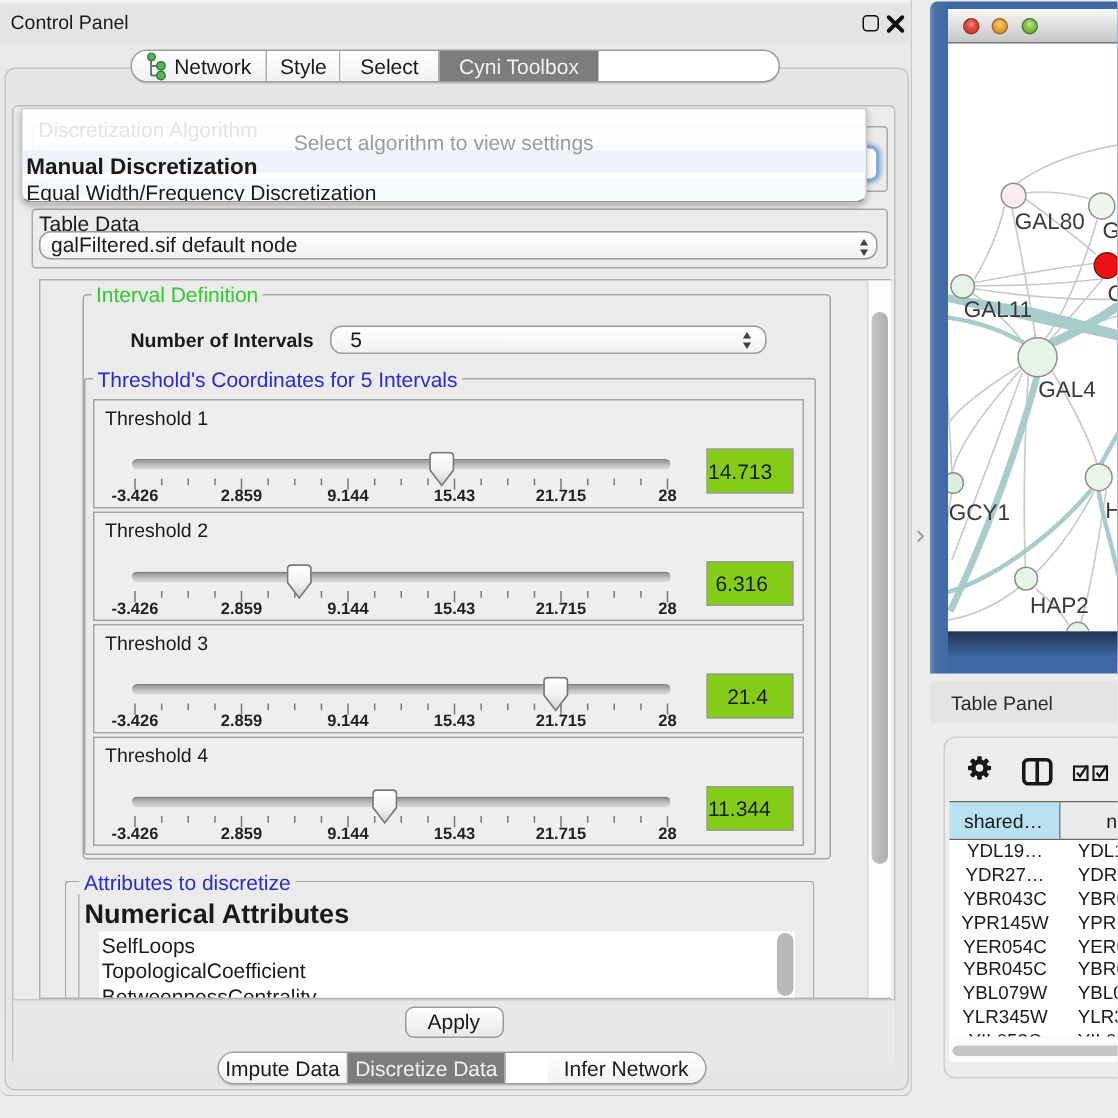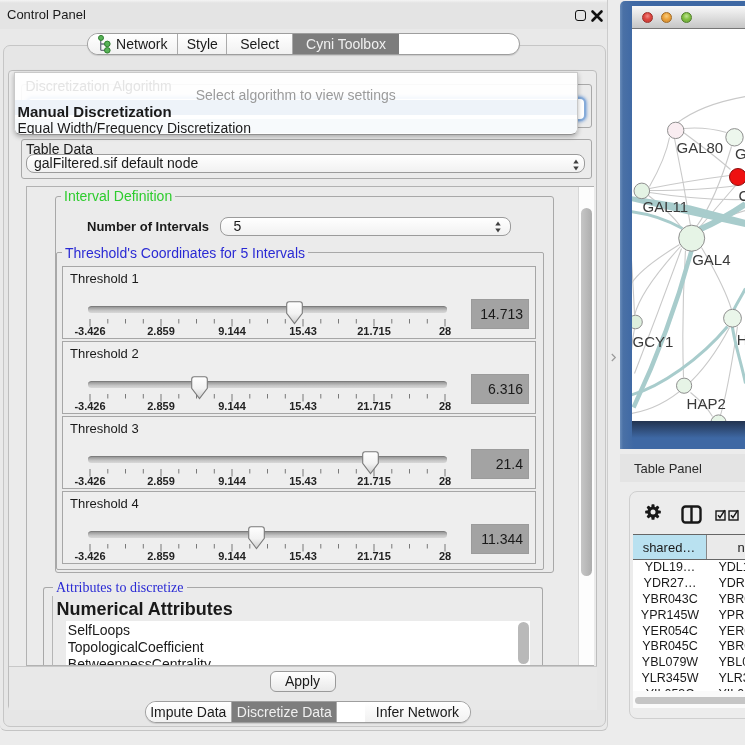--- a/index.html
+++ b/index.html
@@ -9,21 +9,21 @@
 .abs { position:absolute; }
 .grouptitle { position:absolute; font-size:14px; line-height:14px; background:#ebebeb; padding:0 3px; }
 .combo { position:absolute; background:linear-gradient(#ffffff,#f1f1f1); border:1px solid #9b9b9b; border-radius:8px; }
 .cap { position:absolute; height:22px; background:#ffffff; border:1px solid #9e9e9e; border-radius:11.5px; overflow:hidden; display:flex; box-shadow:0 1px 1px rgba(0,0,0,0.12); }
 .seg { height:100%; display:flex; align-items:center; justify-content:center; font-size:14px; background:linear-gradient(#ffffff,#f1f1f1); border-right:1px solid #ababab; color:#1a1a1a; }
 .seg:last-child { border-right:none; }
 .seg.sel { background:#7d7d7d; color:#f0f0f0; }
 .trow { position:absolute; left:62px; width:474px; height:73.5px; background:#eeeeee; border:1px solid #a6a6a6; }
 .tlabel { position:absolute; left:7px; top:4px; font-size:13px; font-weight:normal; }
 .track { position:absolute; left:25px; top:39px; width:359px; height:7px; border-radius:3.5px; background:linear-gradient(#969696,#c6c6c6 60%,#d8d8d8); border-top:1px solid #7d7d7d; }
-.vbox { position:absolute; left:408px; top:32.5px; width:58px; height:29.5px; background:#a3a3a3; border:1px solid #9b9b9b; font-size:14px; text-align:right; line-height:28px; padding-right:5px; }
+.vbox { position:absolute; left:408px; top:32.5px; width:58px; height:29.5px; background:#84cc16; border:1px solid #9b9b9b; font-size:14px; text-align:right; line-height:28px; padding-right:16px; }
 .ticklbl { position:absolute; top:58.5px; font-size:11px; font-weight:bold; color:#222; width:50px; text-align:center; }
 </style>
 </head>
 <body>
 <div id="root">
 
 <div class="abs" id="win" style="left:0;top:0;width:608px;height:731px;background:#e9e9e9;border-right:1px solid #cccccc;border-bottom:1px solid #c4c4c4;border-radius:0 0 6px 6px;">
 
   <div class="abs" style="left:0;top:0;width:100%;height:29px;background:linear-gradient(#f4f4f4 0,#e4e4e4 3px);"></div>
   <div class="abs" style="left:7px;top:7px;font-size:13px;">Control Panel</div>
@@ -251,21 +251,21 @@
                 <stop offset="1" stop-color="#cdcdcd"></stop>
               </linearGradient>
             </defs>
             <path d="M3.2,0.7 H13.8 Q16.3,0.7 16.3,3.2 V12.4 L8.5,22.6 L0.7,12.4 V3.2 Q0.7,0.7 3.2,0.7 Z" fill="url(#g490.5)" stroke="#7a7a7a" stroke-width="1.1"></path>
           </svg>
           <div class="vbox">11.344</div>
         </div>
       </div>
 
   <div class="abs" style="left:42.5px;top:587px;width:500px;height:78px;border:1px solid #a8a8a8;border-top-left-radius:3px;border-top-right-radius:3px;border-bottom:none;"></div>
-  <div class="grouptitle" style="left:53px;top:581px;color:#2a2ad4;font-family:Liberation Serif, serif;">Attributes to discretize</div>
+  <div class="grouptitle" style="left:53px;top:581px;color:#2a2ad4;">Attributes to discretize</div>
   <div class="abs" style="left:52px;top:596px;width:1px;height:69.5px;background:#b5b5b5;"></div>
   <div class="abs" style="left:56.4px;top:599px;font-size:18px;font-weight:bold;">Numerical Attributes</div>
   <div class="abs" style="left:66.3px;top:620.7px;width:464px;height:44.8px;background:#ffffff;overflow:hidden;">
     <div style="font-size:14px;line-height:16.8px;padding:1.3px 0 0 1.5px;">SelfLoops<br>TopologicalCoefficient<br>BetweennessCentrality</div>
     <div class="abs" style="left:451.7px;top:1.5px;width:11px;height:42px;background:#b9b9b9;border-radius:5.5px;"></div>
   </div>
 
   <div class="abs" style="left:577.5px;top:186.5px;width:16px;height:478px;background:#fdfdfd;border-left:1px solid #d6d6d6;"></div>
   <div class="abs" style="left:580.5px;top:208px;width:11px;height:368px;background:linear-gradient(90deg,#c6c6c6,#adadad);border-radius:5.5px;"></div>
 

